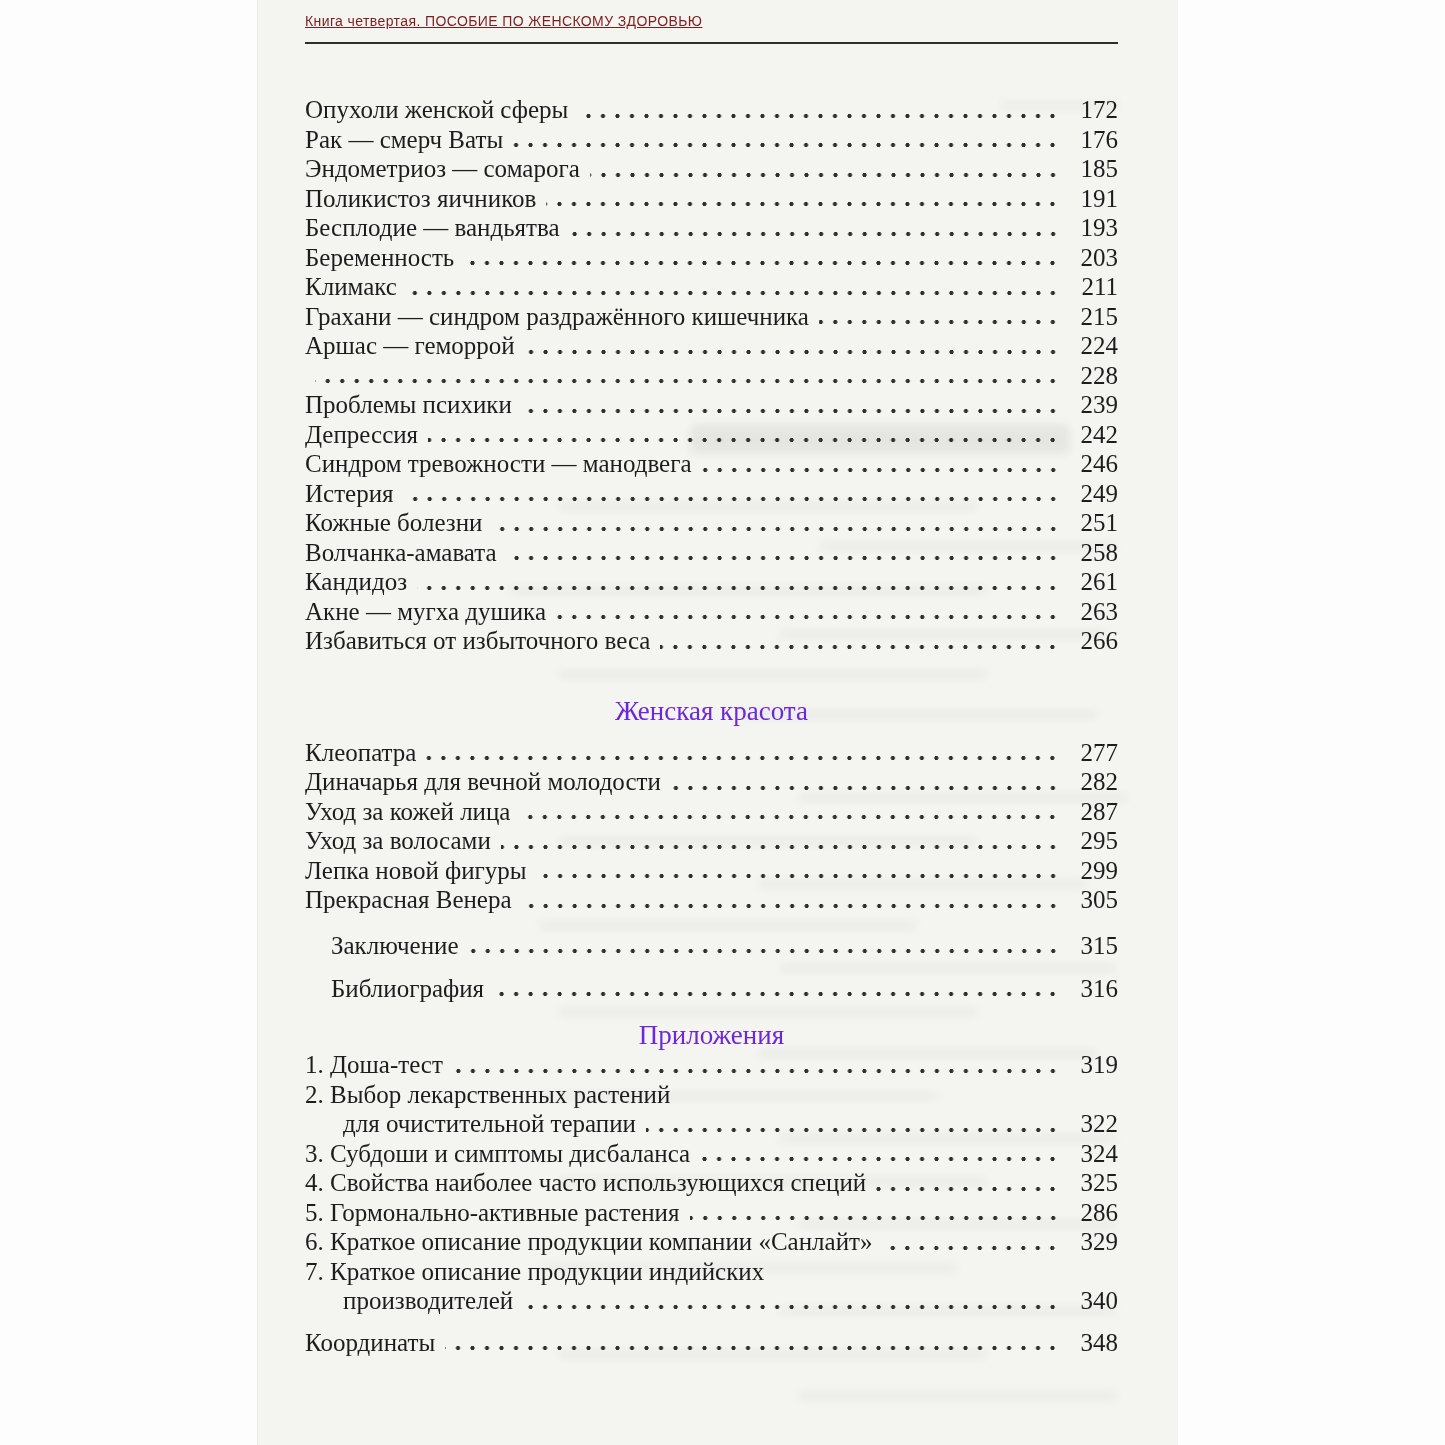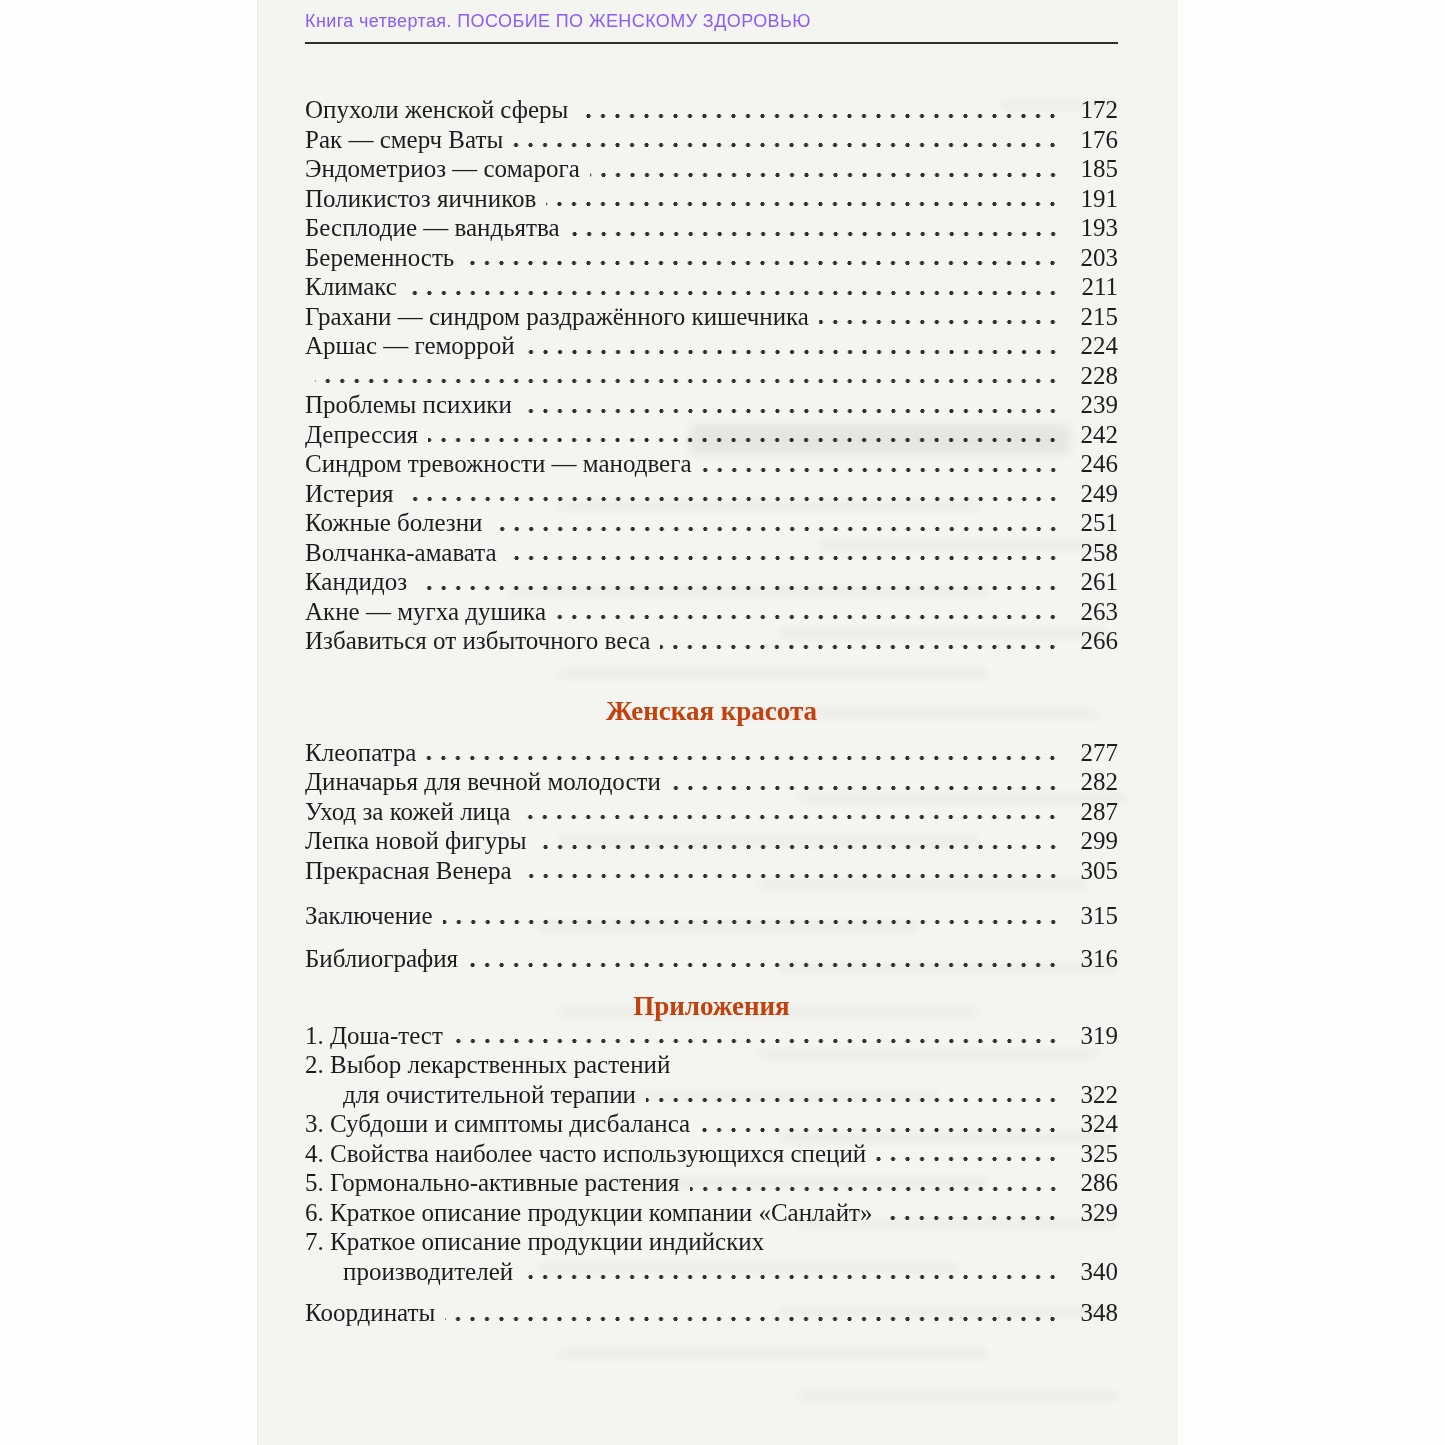--- a/index.html
+++ b/index.html
@@ -20,25 +20,26 @@
       #f5f5f2 0%, #f4f4f1 55%, #f2f2ee 80%,
       #ededе8 90%, #e8e8e2 95%,
       #dcdcd5 98.2%, #cbcbc3 99.6%, #bfbfb7 100%);
     background-color: #f4f4f1;
     box-shadow: -1px 0 0 #e9e9e6;
   }
 
   
   .header-title {
     font-family: "Liberation Sans", sans-serif;
-    font-size: 18px;
+    font-size: 14px;
     line-height: 26px;
     letter-spacing: 0.4px;
-    color: #8b5cf6;
+    color: #7f1d1d;
     white-space: nowrap;
+    text-decoration: underline;
   }
   .header-rule {
     border: none;
     border-top: 2px solid #2e2e2e;
     margin-top: 8px;
     width: 100%;
   }
 
   
   .toc {
@@ -66,30 +67,30 @@
     background-position: right center;
   }
   .pg {
     flex: 0 0 auto;
     min-width: 52px;
     text-align: right;
   }
   .sec-heading {
     font-size: 27px;
     line-height: 30px;
-    font-weight: bold;
+    font-weight: normal;
     text-align: center;
-    color: #c2410c;
+    color: #6d28d9;
   }
 
   
   .sec-main        { margin-top: 51px; }
   .sec-beauty      { margin-top: 40px; }
   .sec-beauty .sec-heading   { margin-bottom: 12px; }
-  .sec-closing     { margin-top: 16px; }
+  .sec-closing     { margin-top: 16px; margin-left: 26px; }
   .sec-closing .entry        { margin-bottom: 13.5px; }
   .sec-appendix    { margin-top: 17px; }
   .sec-appendix .sec-heading { }
   .sec-coordinates { margin-top: 12px; }
 
   
   .bleed { position: absolute; inset: 0; z-index: 1; pointer-events: none; }
   .bleed div {
     position: absolute;
     background: #6e6e66;
@@ -286,20 +287,27 @@
         </div>
         <div class="entry">
           <div class="row">
             <span class="t">Уход за кожей лица</span>
             <span class="dots"></span>
             <span class="pg">287</span>
           </div>
         </div>
         <div class="entry">
           <div class="row">
+            <span class="t">Уход за волосами</span>
+            <span class="dots"></span>
+            <span class="pg">295</span>
+          </div>
+        </div>
+        <div class="entry">
+          <div class="row">
             <span class="t">Лепка новой фигуры</span>
             <span class="dots"></span>
             <span class="pg">299</span>
           </div>
         </div>
         <div class="entry">
           <div class="row">
             <span class="t">Прекрасная Венера</span>
             <span class="dots"></span>
             <span class="pg">305</span>

